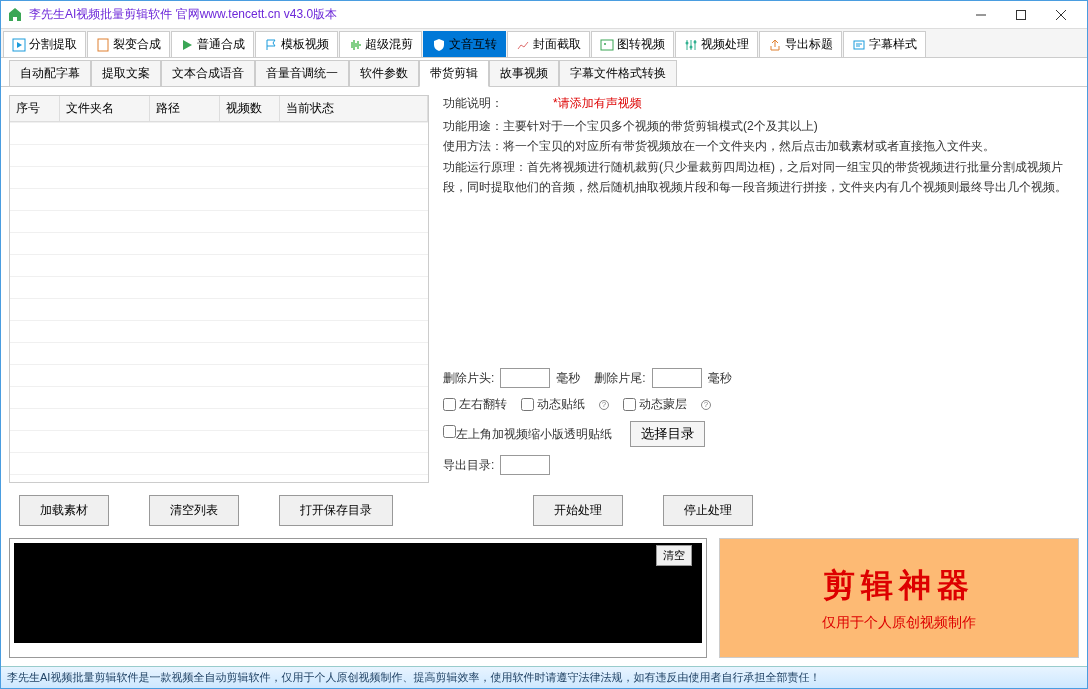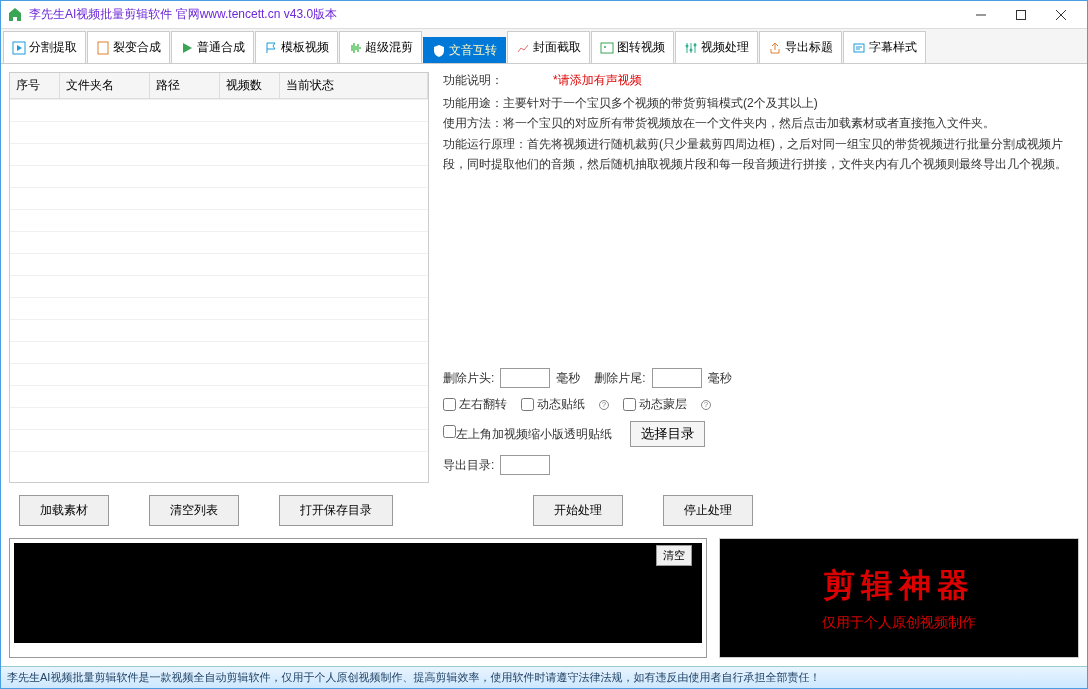--- a/index.html
+++ b/index.html
@@ -6,21 +6,21 @@
 body { font-family: "Microsoft YaHei", "SimSun", sans-serif; font-size: 12px; background: #fff; }
 .window { width: 1088px; height: 689px; border: 1px solid #4a9de0; display: flex; flex-direction: column; }
 .titlebar { height: 28px; background: #fff; display: flex; align-items: center; padding: 0 6px; border-bottom: 1px solid #ddd; }
 .titlebar .app-icon { width: 16px; height: 16px; margin-right: 6px; }
 .titlebar .title { flex: 1; font-size: 12px; color: #6d28d9; }
 .titlebar .win-controls { display: flex; }
 .titlebar .win-btn { width: 40px; height: 26px; display: flex; align-items: center; justify-content: center; color: #444; }
 
 .main-tabs { display: flex; background: #f5f5f5; border-bottom: 1px solid #ccc; padding: 2px 2px 0 2px; gap: 1px; }
 .main-tab { display: flex; align-items: center; padding: 4px 8px; border: 1px solid #ccc; border-bottom: none; background: #fff; font-size: 12px; gap: 3px; justify-content: center; }
-.main-tab.active { background: #0078d7; color: #fef9c3; border-color: #0078d7; margin-top: 6px; }
+.main-tab.active { background: #0078d7; color: #000000; border-color: #0078d7; }
 .tab-icon { width: 14px; height: 14px; display: inline-flex; align-items: center; justify-content: center; }
 
 .sub-tabs { display: flex; background: #fff; border-bottom: 1px solid #ccc; padding: 2px 8px 0 8px; gap: 0; }
 .sub-tab { padding: 4px 10px; border: 1px solid #ccc; border-bottom: none; background: #f5f5f5; font-size: 12px; }
 .sub-tab.active { background: #fff; border-bottom: 1px solid #fff; margin-bottom: -1px; }
 
 .content { flex: 1; display: flex; flex-direction: column; padding: 8px; gap: 8px; background: #fff; }
 .upper { display: flex; gap: 10px; flex: 1; }
 .left-panel { width: 420px; display: flex; flex-direction: column; }
 .table { border: 1px solid #ccc; flex: 1; background: #fff; }
@@ -43,21 +43,21 @@
 .checkbox-group label { display: flex; align-items: center; gap: 3px; }
 .btn-small { padding: 3px 10px; border: 1px solid #999; background: #f5f5f5; cursor: pointer; }
 
 .button-row { display: flex; gap: 40px; padding: 4px 10px; }
 .btn { padding: 6px 20px; border: 1px solid #999; background: #f0f0f0; cursor: pointer; font-size: 12px; }
 
 .lower { display: flex; gap: 12px; height: 120px; }
 .log-panel { flex: 1; border: 1px solid #999; position: relative; background: #fff; }
 .log-inner { margin: 4px; height: 100px; background: #000; }
 .clear-btn { position: absolute; right: 14px; top: 6px; padding: 2px 6px; font-size: 11px; background: #f0f0f0; border: 1px solid #999; }
-.brand-panel { width: 360px; border: 1px solid #ccc; display: flex; flex-direction: column; align-items: center; justify-content: center; background: #000000; }
+.brand-panel { width: 360px; border: 1px solid #ccc; display: flex; flex-direction: column; align-items: center; justify-content: center; background: #fdba74; }
 .brand-title { font-size: 32px; color: #d00; font-weight: bold; letter-spacing: 6px; }
 .brand-sub { font-size: 14px; color: #d00; margin-top: 6px; }
 
 .footer { height: 22px; background: linear-gradient(#e8f4ff,#cde8ff); border-top: 1px solid #9cc; font-size: 11px; color: #246; display: flex; align-items: center; padding: 0 6px; }
 .q-icon { width: 10px; height: 10px; border-radius: 50%; border: 1px solid #888; display: inline-flex; align-items: center; justify-content: center; font-size: 8px; color: #888; }
 .spacer { flex: 1; }
 </style>
 </head>
 <body>
 
@@ -180,20 +180,30 @@
         <span class="tab-icon">
           <svg viewBox="0 0 14 14">
             <rect x="2" y="3" width="10" height="8" fill="none" stroke="#1a9bdc"></rect>
             <path d="M4 6h6M4 8h4" stroke="#1a9bdc"></path>
           </svg>
         </span>
         <span>字幕样式</span>
       </div>
   </div>
 
+  <div class="sub-tabs">
+    <div class="sub-tab">自动配字幕</div>
+    <div class="sub-tab">提取文案</div>
+    <div class="sub-tab">文本合成语音</div>
+    <div class="sub-tab">音量音调统一</div>
+    <div class="sub-tab">软件参数</div>
+    <div class="sub-tab active">带货剪辑</div>
+    <div class="sub-tab">故事视频</div>
+    <div class="sub-tab">字幕文件格式转换</div>
+  </div>
 
   <div class="content">
     <div class="upper">
 
       <div class="left-panel">
         <div class="table">
           <div class="table-header">
             <div class="th th1">序号</div>
             <div class="th th2">文件夹名</div>
             <div class="th th3">路径</div>

